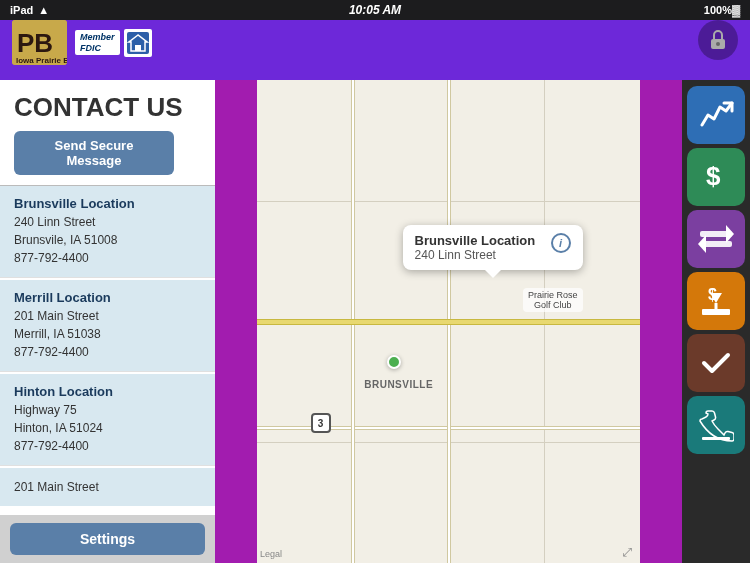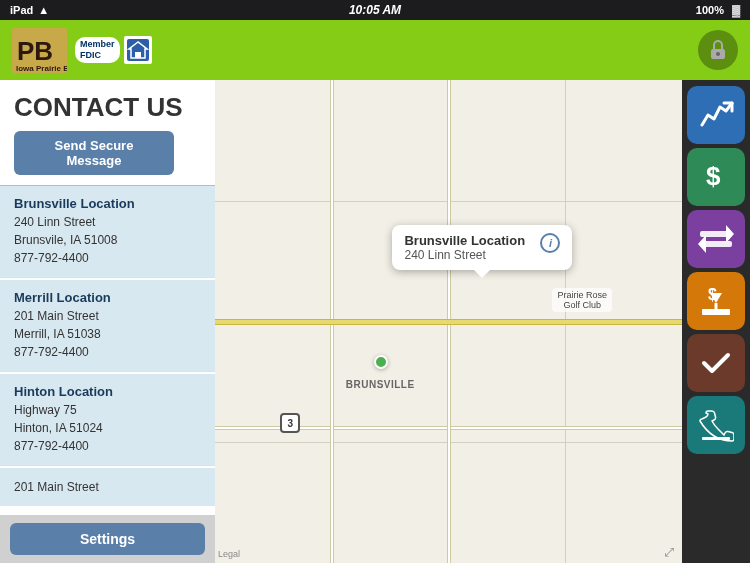--- a/index.html
+++ b/index.html
@@ -19,28 +19,28 @@
       display: flex;
       align-items: center;
       justify-content: space-between;
       padding: 0 10px;
       color: #fff;
       font-size: 11px;
       font-weight: 600;
     }
     .status-left { display: flex; align-items: center; gap: 5px; }
     .status-center { position: absolute; left: 50%; transform: translateX(-50%); font-size: 12px; font-weight: 600; font-style: italic; }
-    .status-right { display: flex; align-items: center; gap: 8px; font-size: 11px; }
+    .status-right { display: flex; align-items: center; gap: 0; font-size: 11px; }
 
     
     #header {
-      background: #84cc16;
+      background: #6d28d9;
       height: 60px;
       display: flex;
-      align-items: center;
+      align-items: flex-start;
       padding: 0 12px;
       justify-content: space-between;
     }
     .header-logo {
       display: flex;
       align-items: center;
       gap: 8px;
     }
     .logo-pb {
       width: 55px;
@@ -56,26 +56,27 @@
       position: relative;
       overflow: hidden;
     }
     .logo-fdic {
       display: flex;
       align-items: center;
       gap: 4px;
     }
     .fdic-badge {
       background: #fff;
-      border-radius: 10px;
+      border-radius: 2px;
       padding: 2px 5px;
       font-size: 9px;
       font-weight: 900;
       color: #003366;
       line-height: 1.2;
+      font-style: italic;
     }
     .equal-housing {
       width: 28px;
       height: 28px;
       background: #fff;
       border-radius: 2px;
       display: flex;
       align-items: center;
       justify-content: center;
       font-size: 16px;
@@ -90,20 +91,21 @@
       justify-content: center;
       font-size: 20px;
       color: #aaa;
     }
 
     
     #main {
       display: flex;
       height: calc(563px - 20px - 60px);
       background: #a21caf;
+      gap: 42px;
     }
 
     
     #left-panel {
       width: 215px;
       background: #d0d0d0;
       display: flex;
       flex-direction: column;
       flex-shrink: 0;
     }

